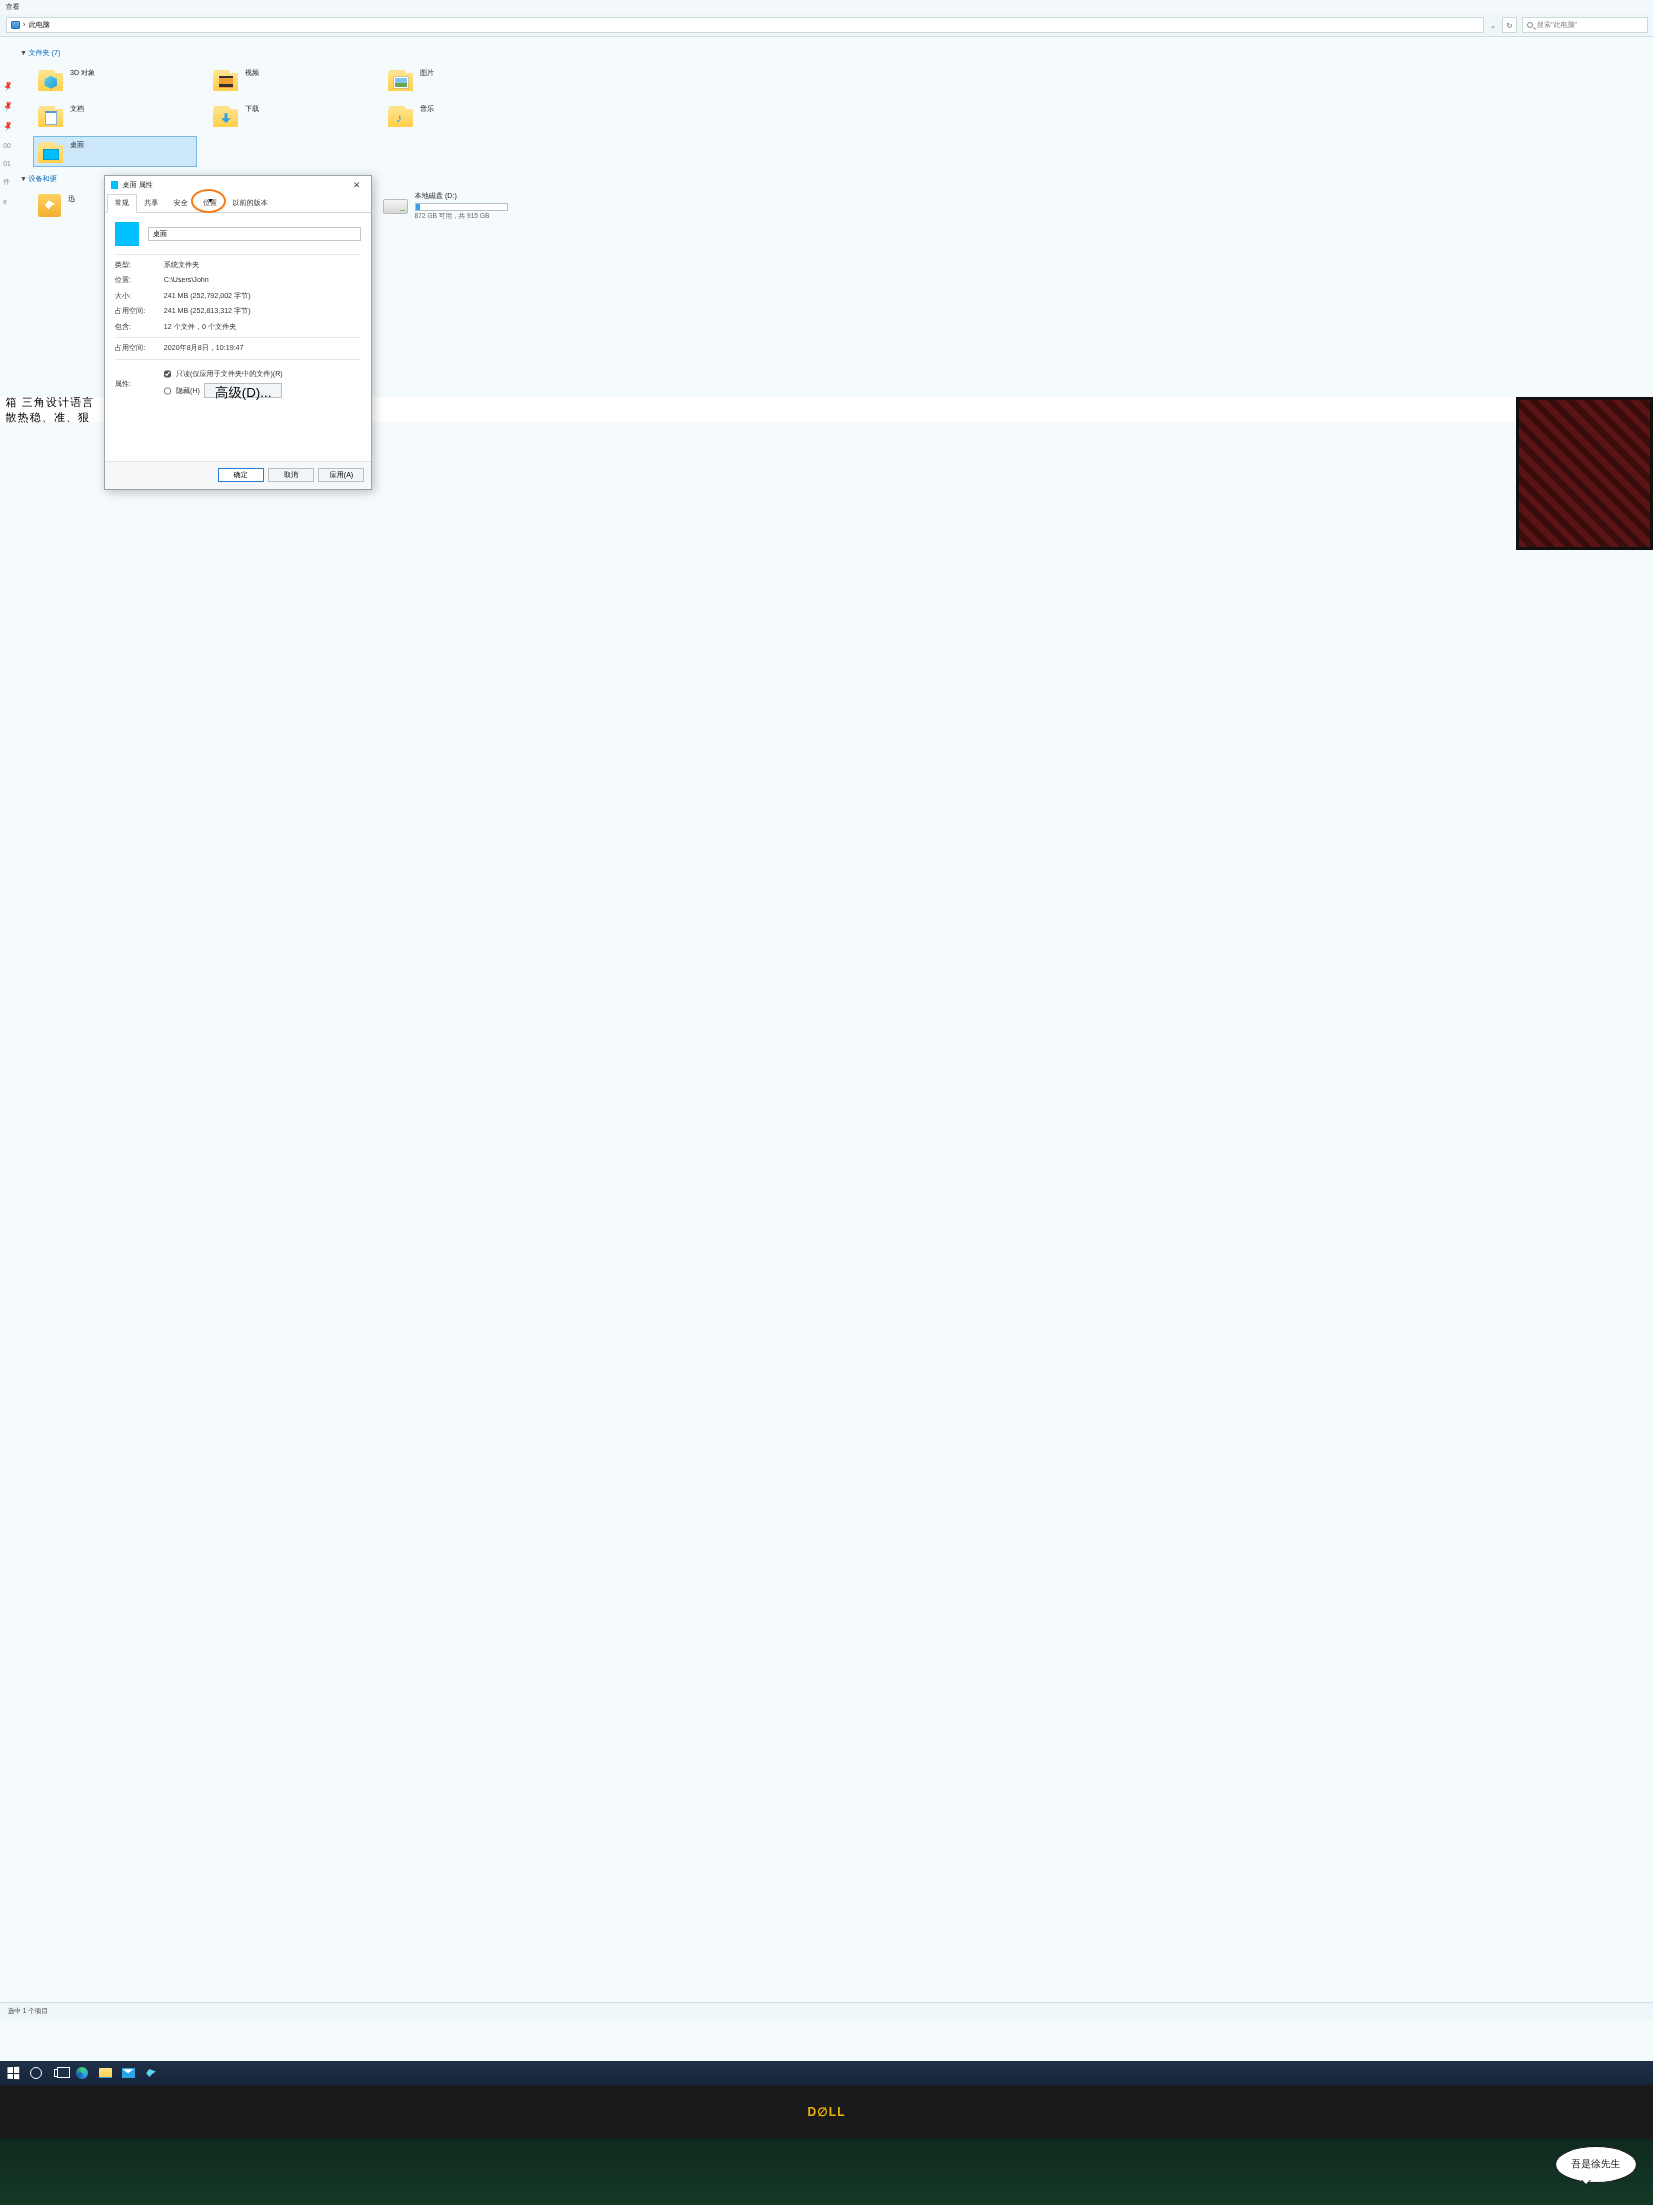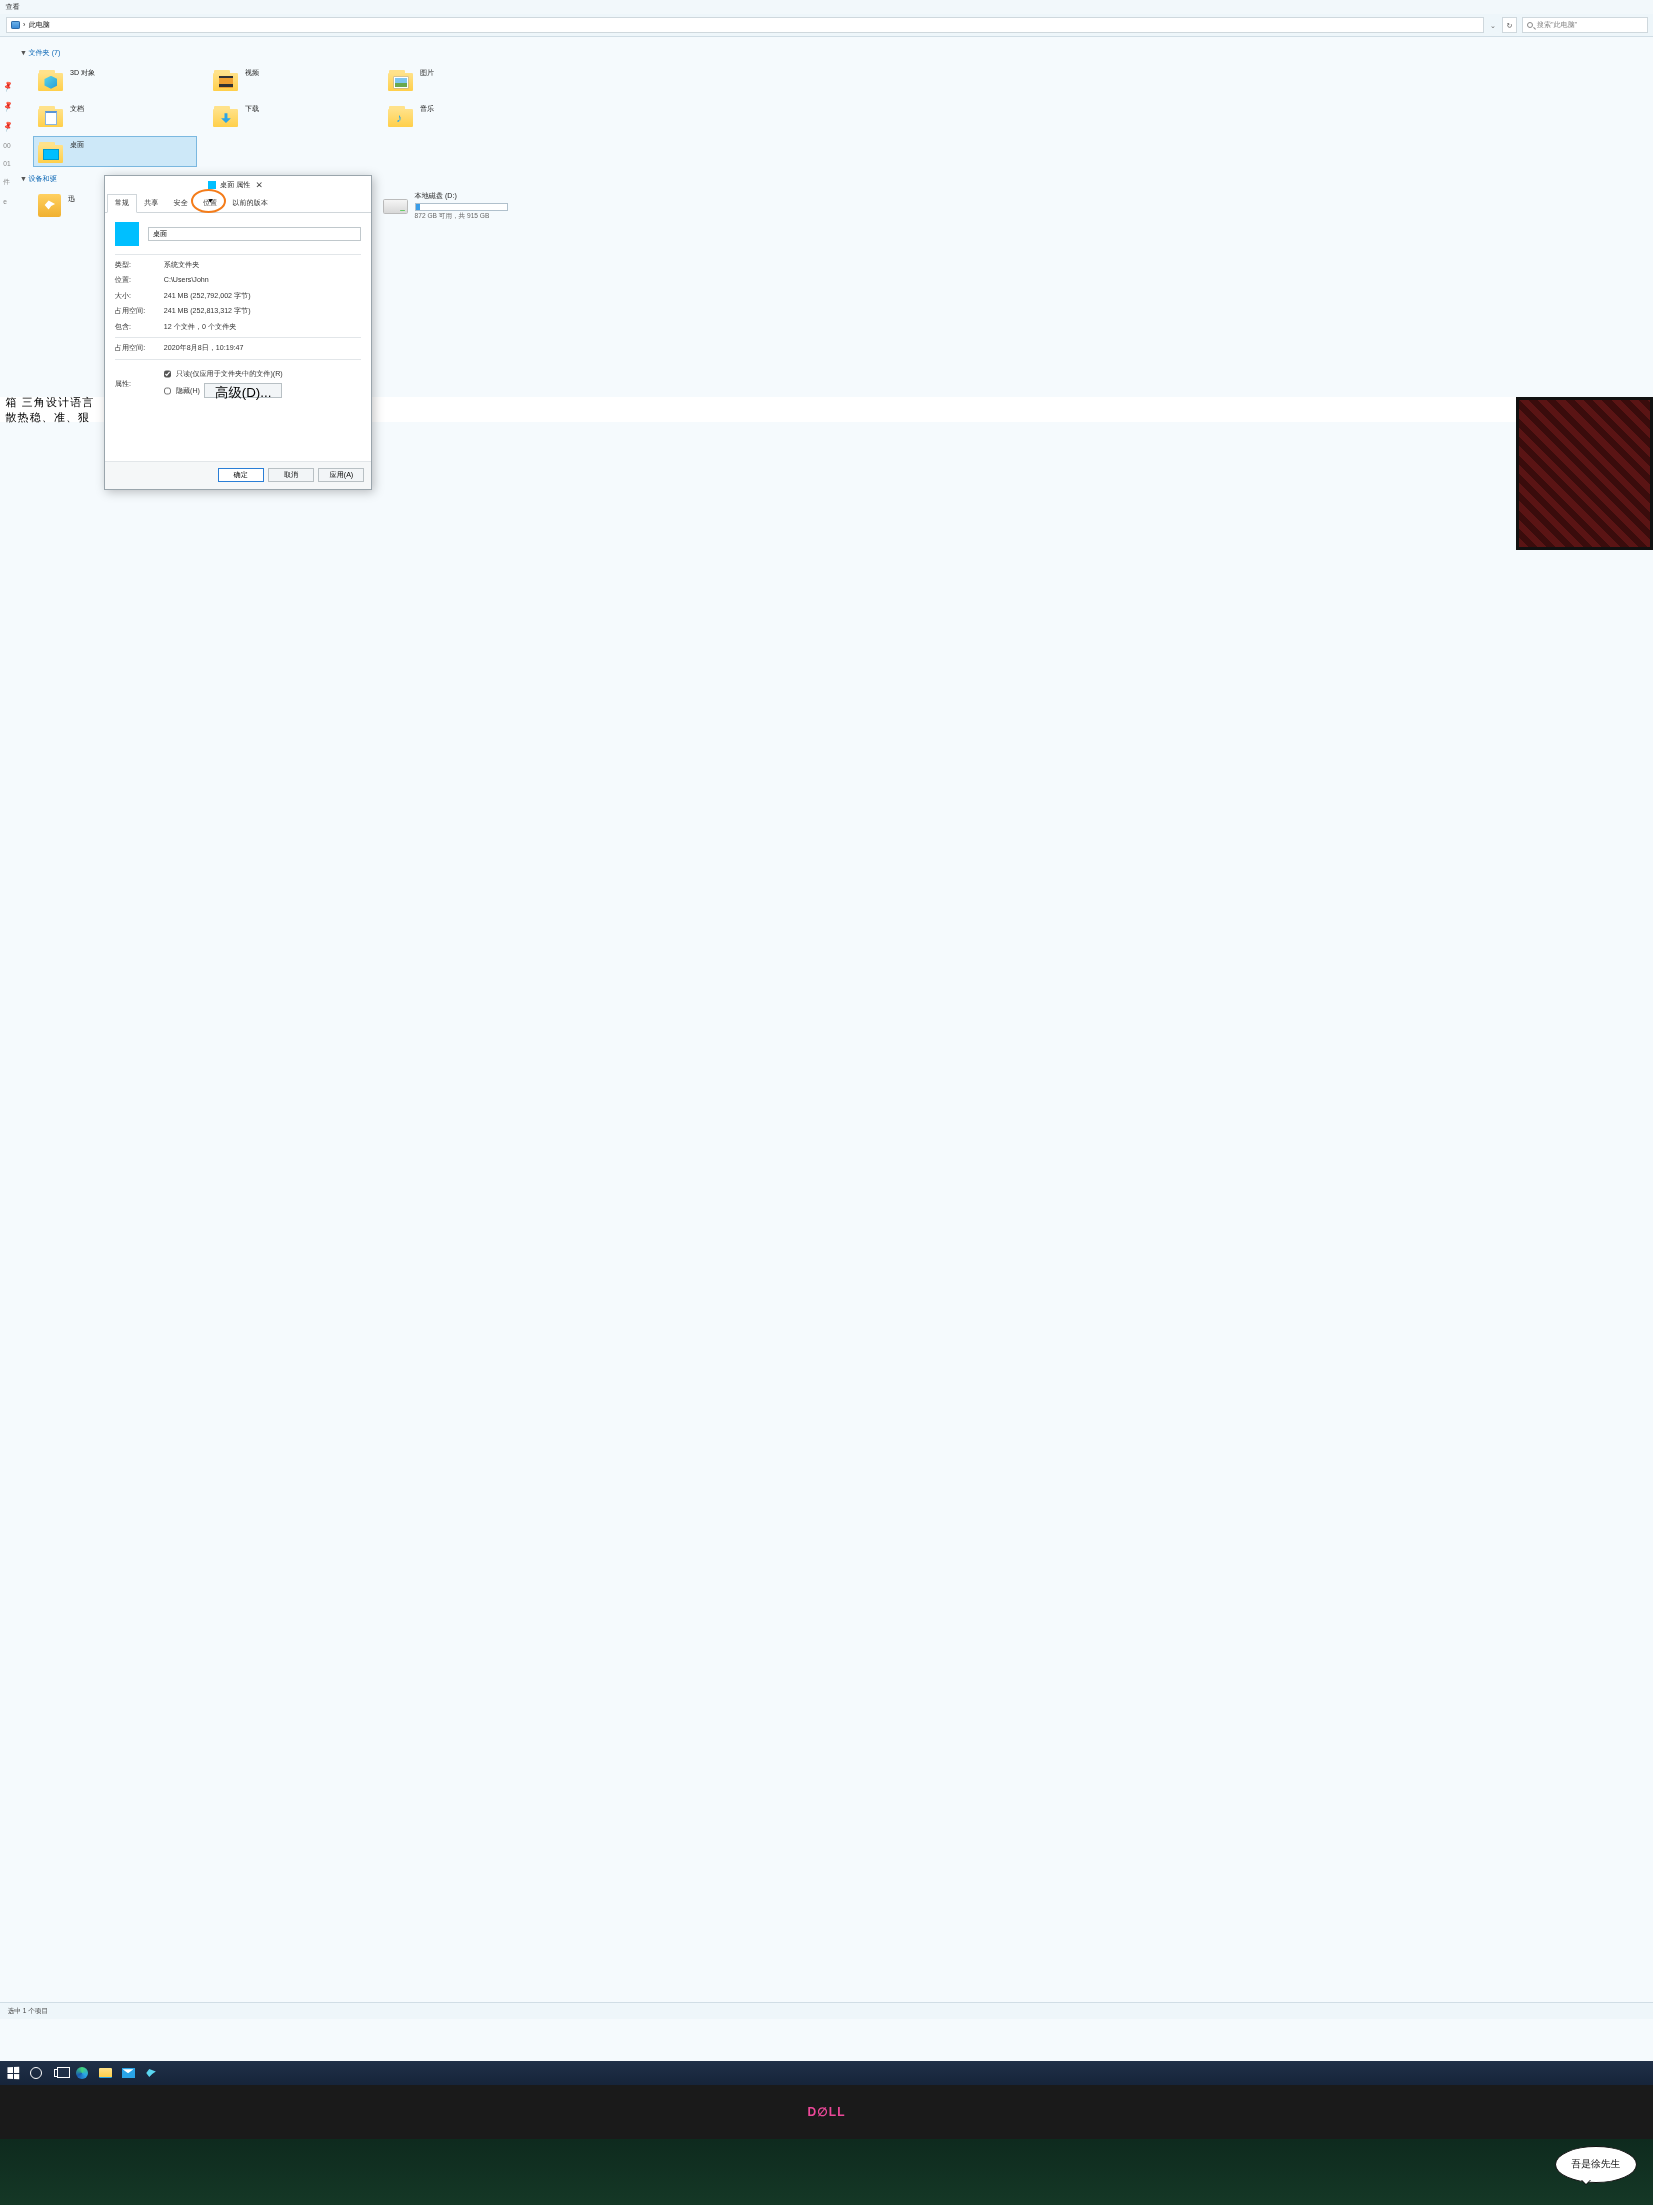--- a/index.html
+++ b/index.html
@@ -147,21 +147,21 @@
   .dialog {
     position:absolute;
     left:104px; top:175px;
     width:268px;
     background:#fff;
     border:0.5px solid #9aa5ac;
     box-shadow:1.6px 1.6px 9.8px rgba(0,0,0,.25);
     z-index:50;
   }
   .dialog .titlebar{
-    display:flex;align-items:center;justify-content:center;
+    display:flex;align-items:center;justify-content:space-between;
     padding:3.3px 5.5px;height:17.5px;
   }
   .dialog .titlebar .t-left{display:flex;align-items:center;gap:4.4px;}
   .dialog .titlebar .t-icon{width:7.7px;height:7.7px;background:#00bfff;}
   .dialog .titlebar .close{width:17.5px;text-align:center;font-size:8.8px;color:#444;}
   .tabs{display:flex;border-bottom:0.5px solid #d0d6da;padding:0 2.2px;position:relative;}
   .tab{padding:3.3px 6.6px;border:0.5px solid transparent;border-bottom:none;position:relative;top:0.5px;color:#333;}
   .tab.active{background:#fff;border-color:#d0d6da;border-bottom:0.5px solid #fff;}
   .tab-highlight{
     position:absolute;
@@ -231,21 +231,21 @@
   .tb-square{width:11px;height:8.8px;border:1.1px solid #fff;position:relative;}
   .tb-square::before{content:"";position:absolute;left:2.7px;top:-2.7px;width:11px;height:8.8px;border:1.1px solid #fff;background:#203048;}
   .edge{width:12px;height:12px;border-radius:50%;background:conic-gradient(#42d67a,#2aa5e8,#1a5bb0,#42d67a);}
   .folder-tb{width:13px;height:9.8px;background:linear-gradient(#ffe28a,#ffcf4a);border-radius:1.1px;position:relative;border-bottom:1.6px solid #2aa5e8;}
   .mail-tb{width:13px;height:9.8px;background:#2aa5e8;position:relative;}
   .mail-tb::before{content:"";position:absolute;inset:1.1px;background:#fff;clip-path:polygon(0 0,100% 0,50% 55%);}
   .bird-tb{width:12px;height:9.8px;background:#5ad6f0;clip-path:polygon(10% 50%,35% 10%,90% 35%,60% 60%,35% 90%);}
 
   
   .bezel{position:absolute;left:0;right:0;bottom:66px;height:55px;background:#1a1a1a;display:flex;align-items:center;justify-content:center;}
-  .dell-logo{color:#ec4899;font-size:12px;letter-spacing:1.1px;font-weight:600;}
+  .dell-logo{color:#eab308;font-size:12px;letter-spacing:1.1px;font-weight:600;}
   .desk{position:absolute;left:0;right:0;bottom:0;height:66px;background:linear-gradient(#0e2a1e,#153826);}
 
   
   .speech{
     position:absolute;right:16.4px;bottom:22px;
     background:#fff;border:1.1px solid #111;border-radius:50%;
     padding:11px 15.3px;font-size:9.8px;color:#111;
     z-index:100;
   }
   .speech::after{

